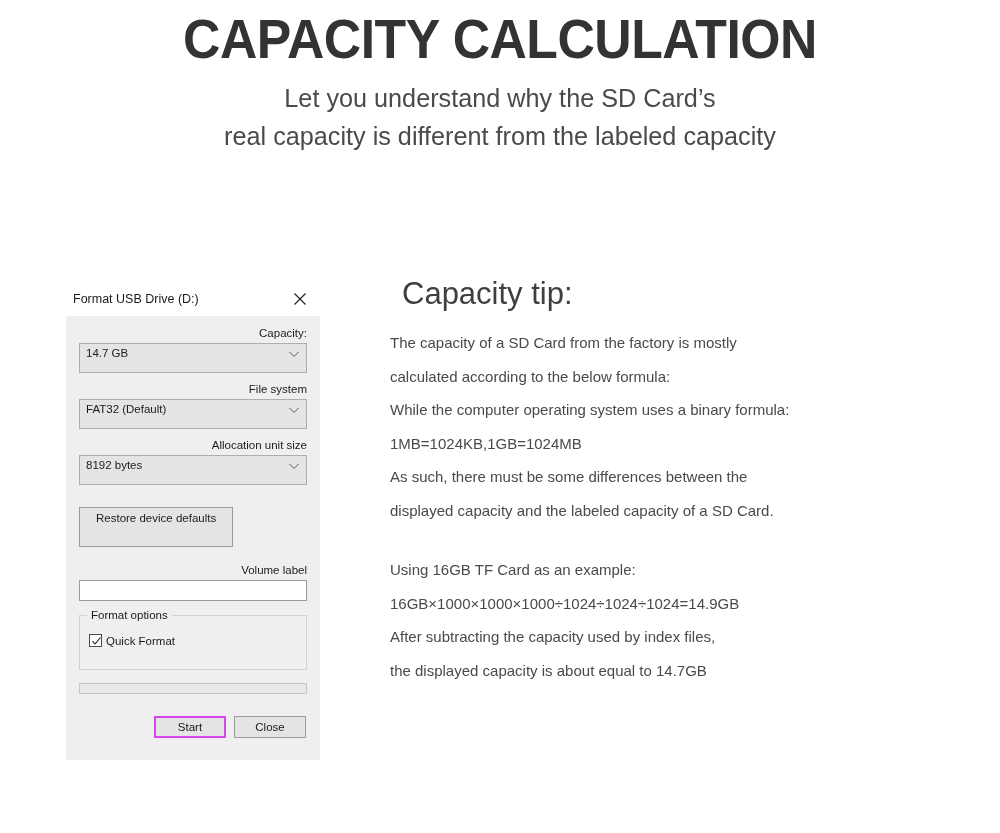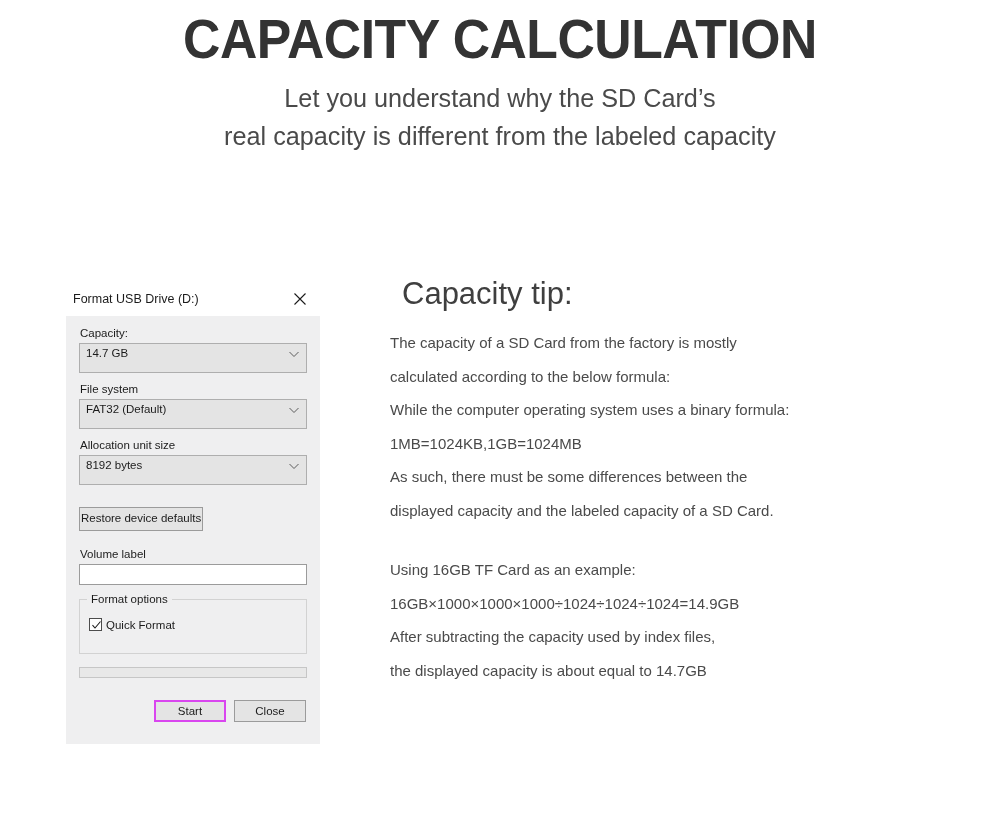--- a/index.html
+++ b/index.html
@@ -83,20 +83,21 @@
     padding: 10px 13px 22px 13px;
     box-sizing: border-box;
     width: 254px;
   }
 
   .field-label {
     font-size: 11.5px;
     color: #1b1b1b;
     margin: 0 0 3px 1px;
     line-height: 14px;
+    text-align: right;
   }
   .field-group { margin-bottom: 9px; }
 
   .combo {
     position: relative;
     height: 30px;
     background: #e4e4e4;
     border: 1px solid #aeaeae;
     box-sizing: border-box;
     cursor: pointer;
@@ -114,23 +115,23 @@
     right: 6px;
     top: 5px;
     width: 12px;
     height: 11px;
   }
   .combo-arrow svg { display: block; }
 
   #restore-defaults-button {
     margin-top: 13px;
     display: inline-block;
-    height: 24px;
+    height: 40px;
     line-height: 21px;
-    padding: 0 1px;
+    padding: 0 16px;
     background: #e4e4e4;
     border: 1px solid #9b9b9b;
     font-size: 11.5px;
     color: #1b1b1b;
     box-sizing: border-box;
     cursor: pointer;
     white-space: nowrap;
   }
 
   #volume-label-group { margin-top: 16px; }

